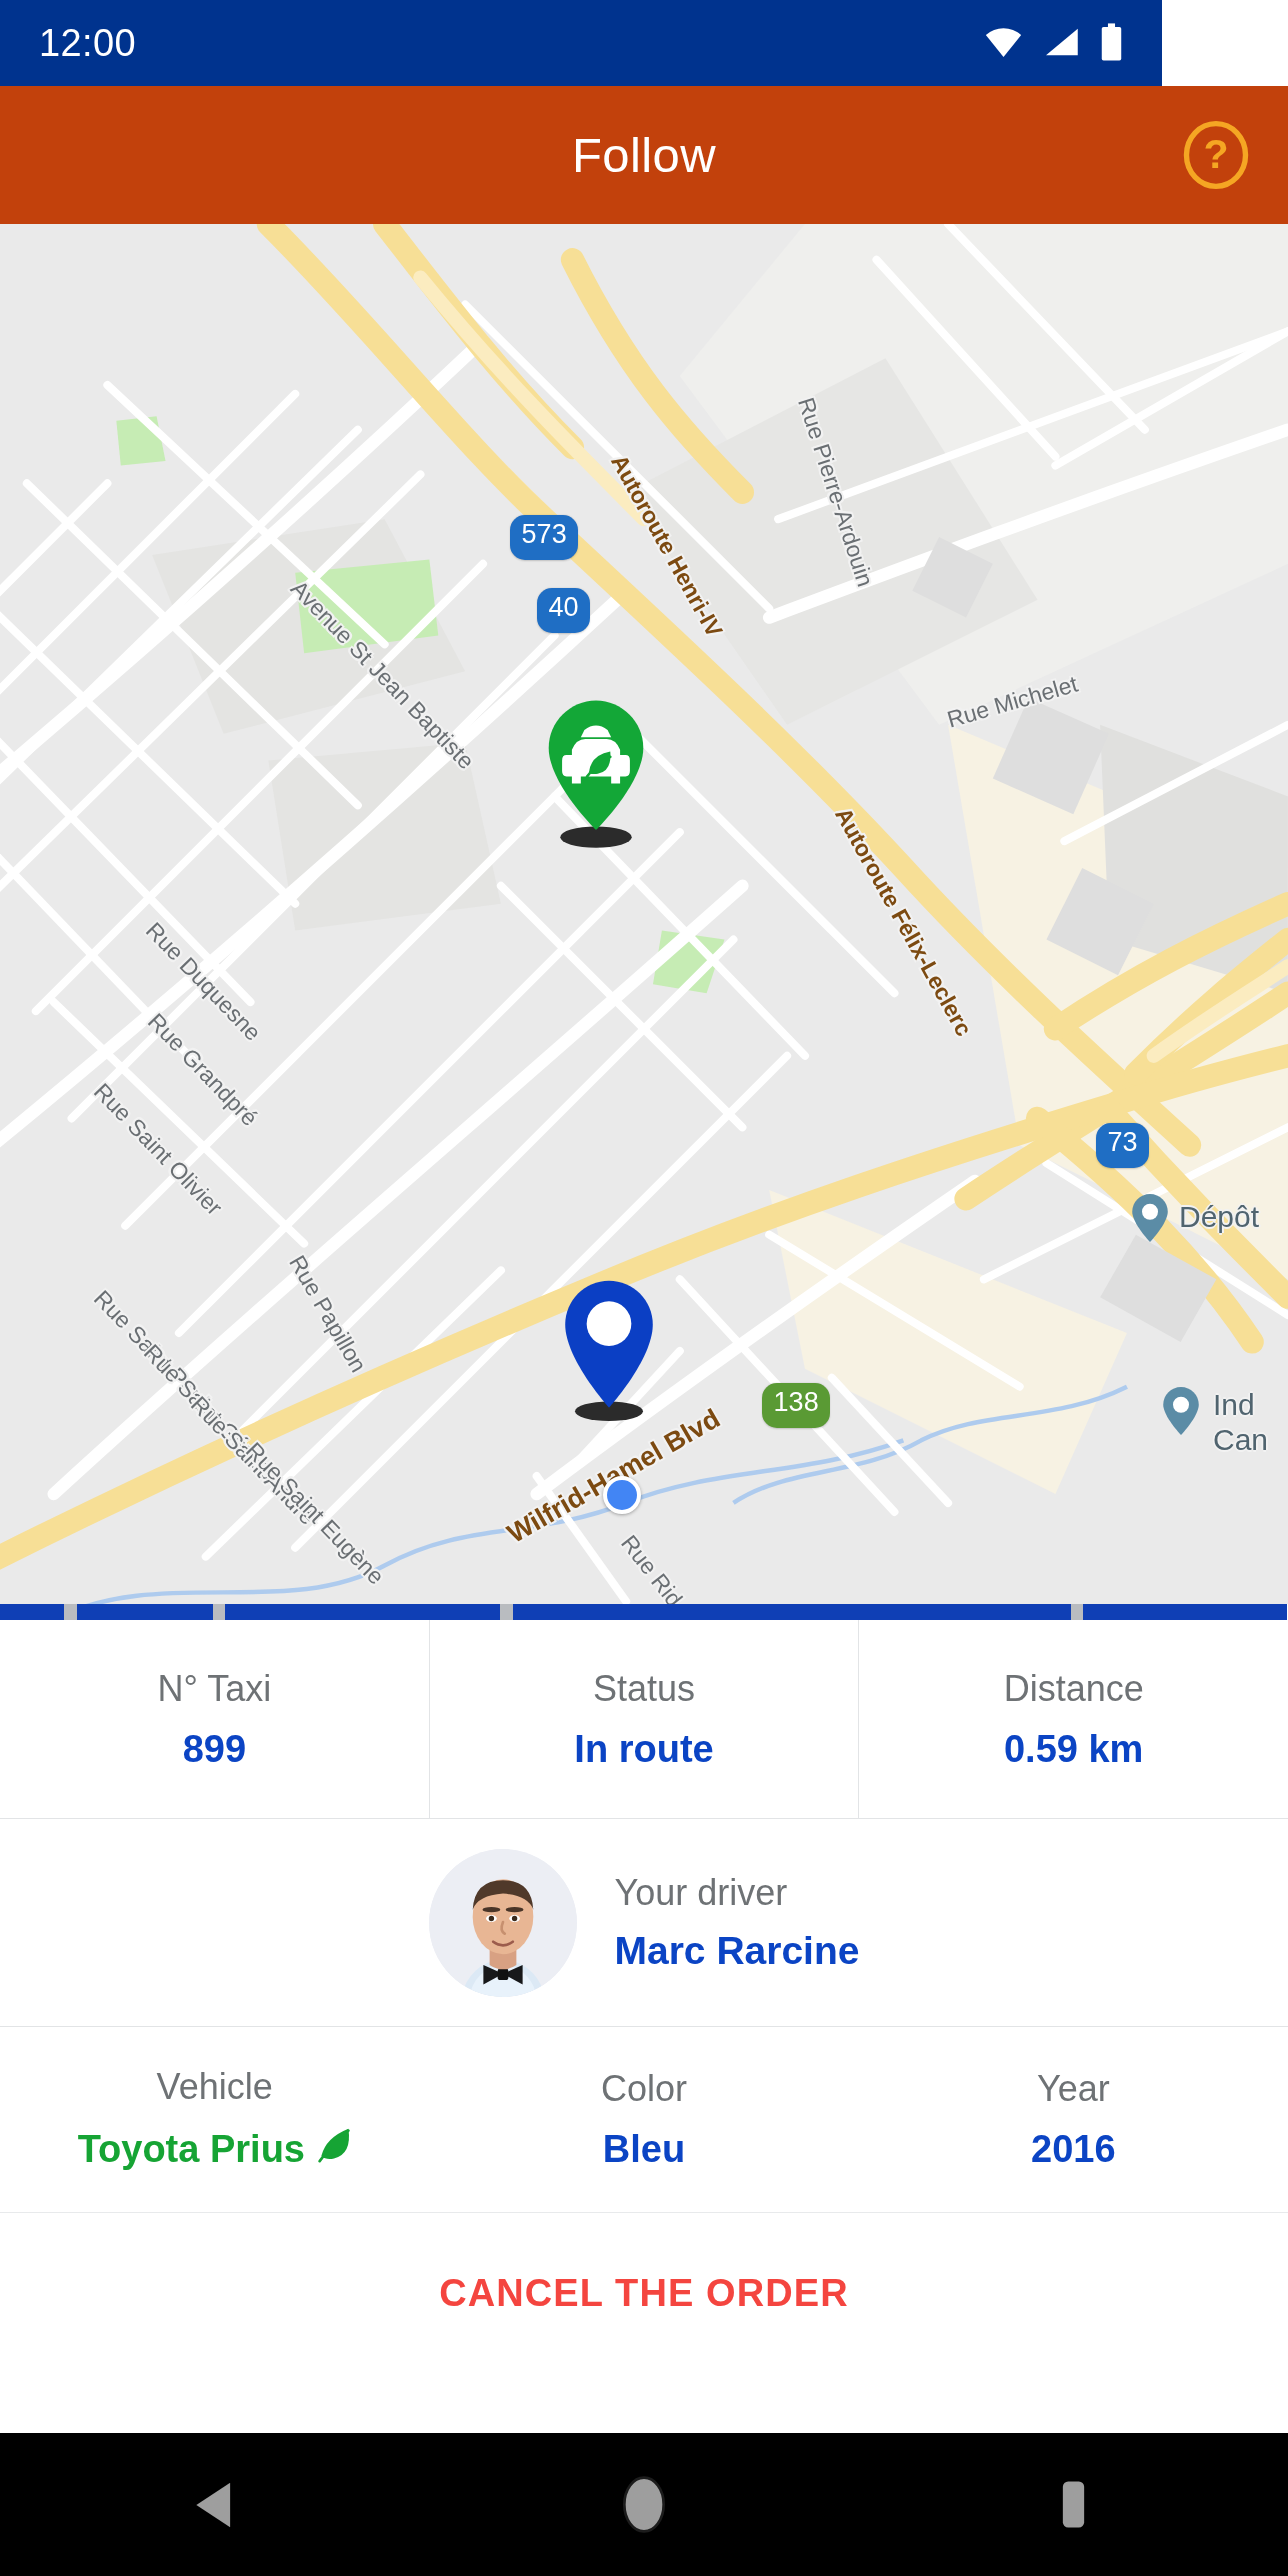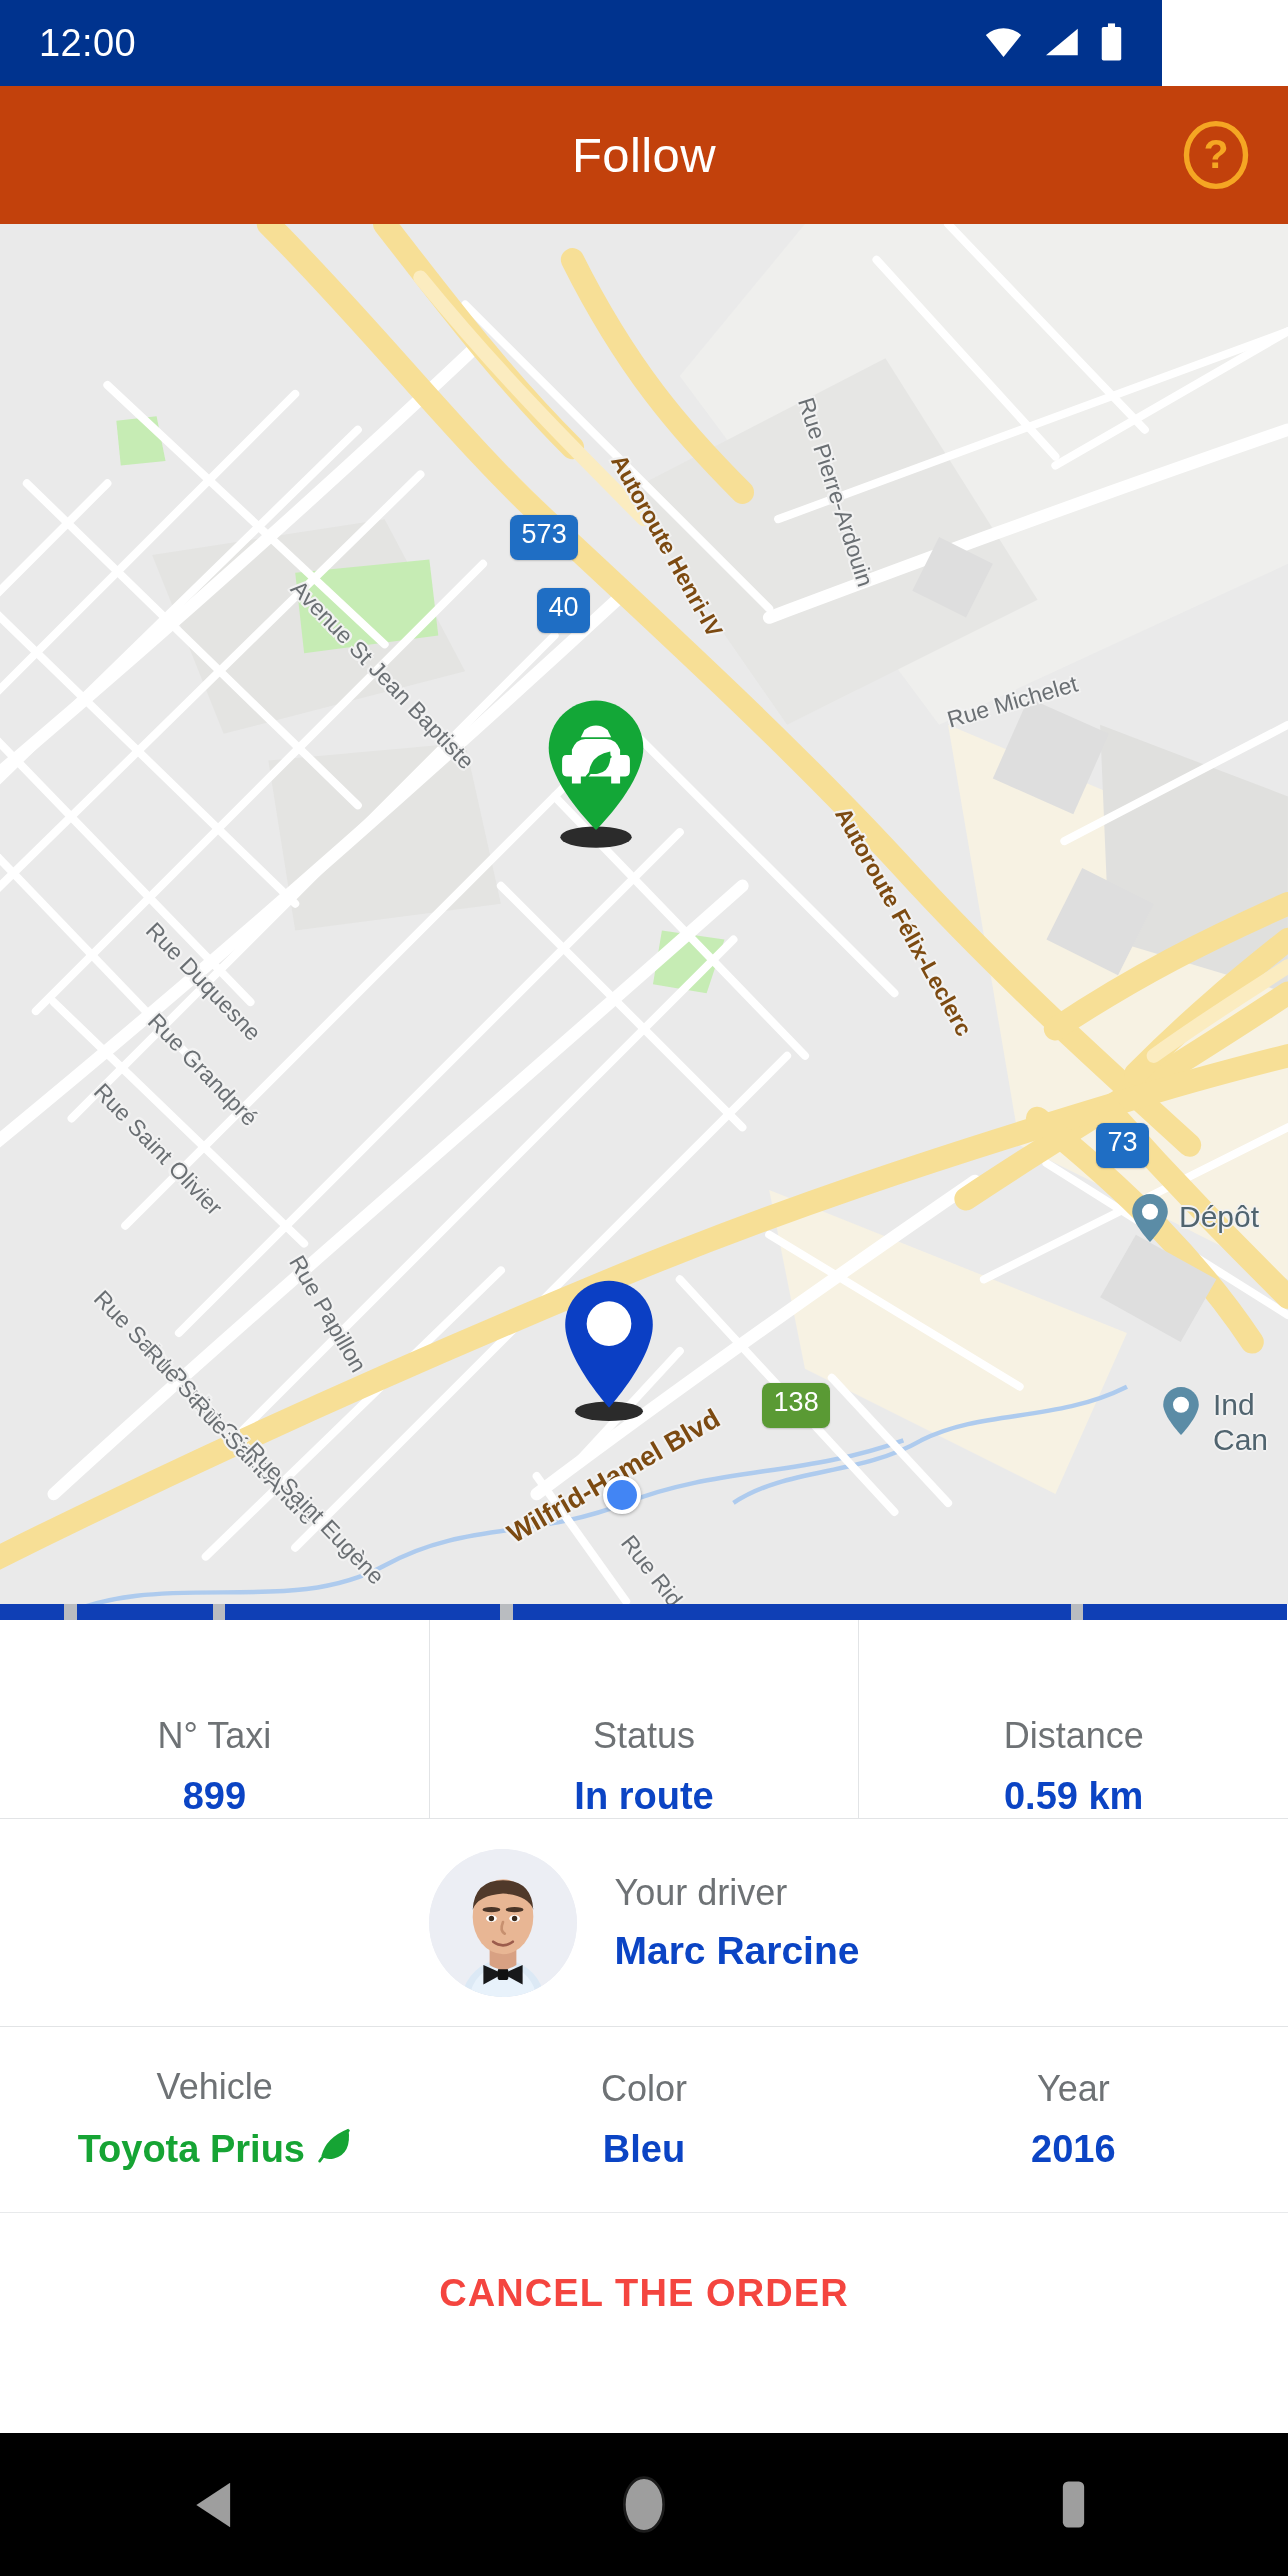--- a/index.html
+++ b/index.html
@@ -47,21 +47,21 @@
     pointer-events:none;
   }
   .map-label.hw{ color:#7c4a11; font-weight:600; }
   .poi-label{
     position:absolute; color:#50646f; font-size:30px; white-space:nowrap;
     text-shadow:-1.8px 0 #f2f2f2,1.8px 0 #f2f2f2,0 -1.8px #f2f2f2,0 1.8px #f2f2f2;
     line-height:1.18;
   }
   .shield{
     position:absolute; color:#fff; font-size:27px; font-weight:500;
-    padding:3.6px 11.6px 10.7px; border-radius:8px; text-align:center;
+    padding:3.6px 11.6px 10.7px; border-radius:15px; text-align:center;
     box-shadow:0 0.9px 1.8px rgba(0,0,0,.18);
   }
   .shield.blue{ background:#1f6ec4; }
   .shield.green{ background:#5a9a34; }
 
   .pin-taxi{ position:absolute; left:538px; top:472px; width:116px; height:152px; }
   .pin-dest{ position:absolute; left:556px; top:1055px; width:106px; height:143px; }
   .user-dot{
     position:absolute; left:603px; top:1252px; width:38px; height:38px;
     border-radius:50%; background:#4285f4; border:4.5px solid #fff;
@@ -75,21 +75,21 @@
     display:flex; gap:0;
   }
   .seg{ height:16px; background:#0f3fb5; }
   .seg-gap{ height:16px; background:#b9bcc0; }
 
   
   .panel{ position:absolute; left:0; top:1620px; width:1288px; background:#fff; }
   .info-row{ display:flex; height:199px; border-bottom:0.9px solid #e2e4e6; }
   .info-cell{
     flex:1; display:flex; flex-direction:column; align-items:center;
-    justify-content:flex-end; gap:18px; cursor:default;
+    justify-content:center; gap:18px; cursor:default;
   }
   .info-cell + .info-cell{ border-left:0.9px solid #e2e4e6; }
   .info-label{ color:#6e7275; font-size:36px; font-weight:400; }
   .info-value{ color:#0b44c4; font-size:38px; font-weight:700; }
 
   .driver-row{
     display:flex; align-items:center; justify-content:center; gap:38px;
     height:208px; border-bottom:0.9px solid #e2e4e6;
   }
   .avatar{

